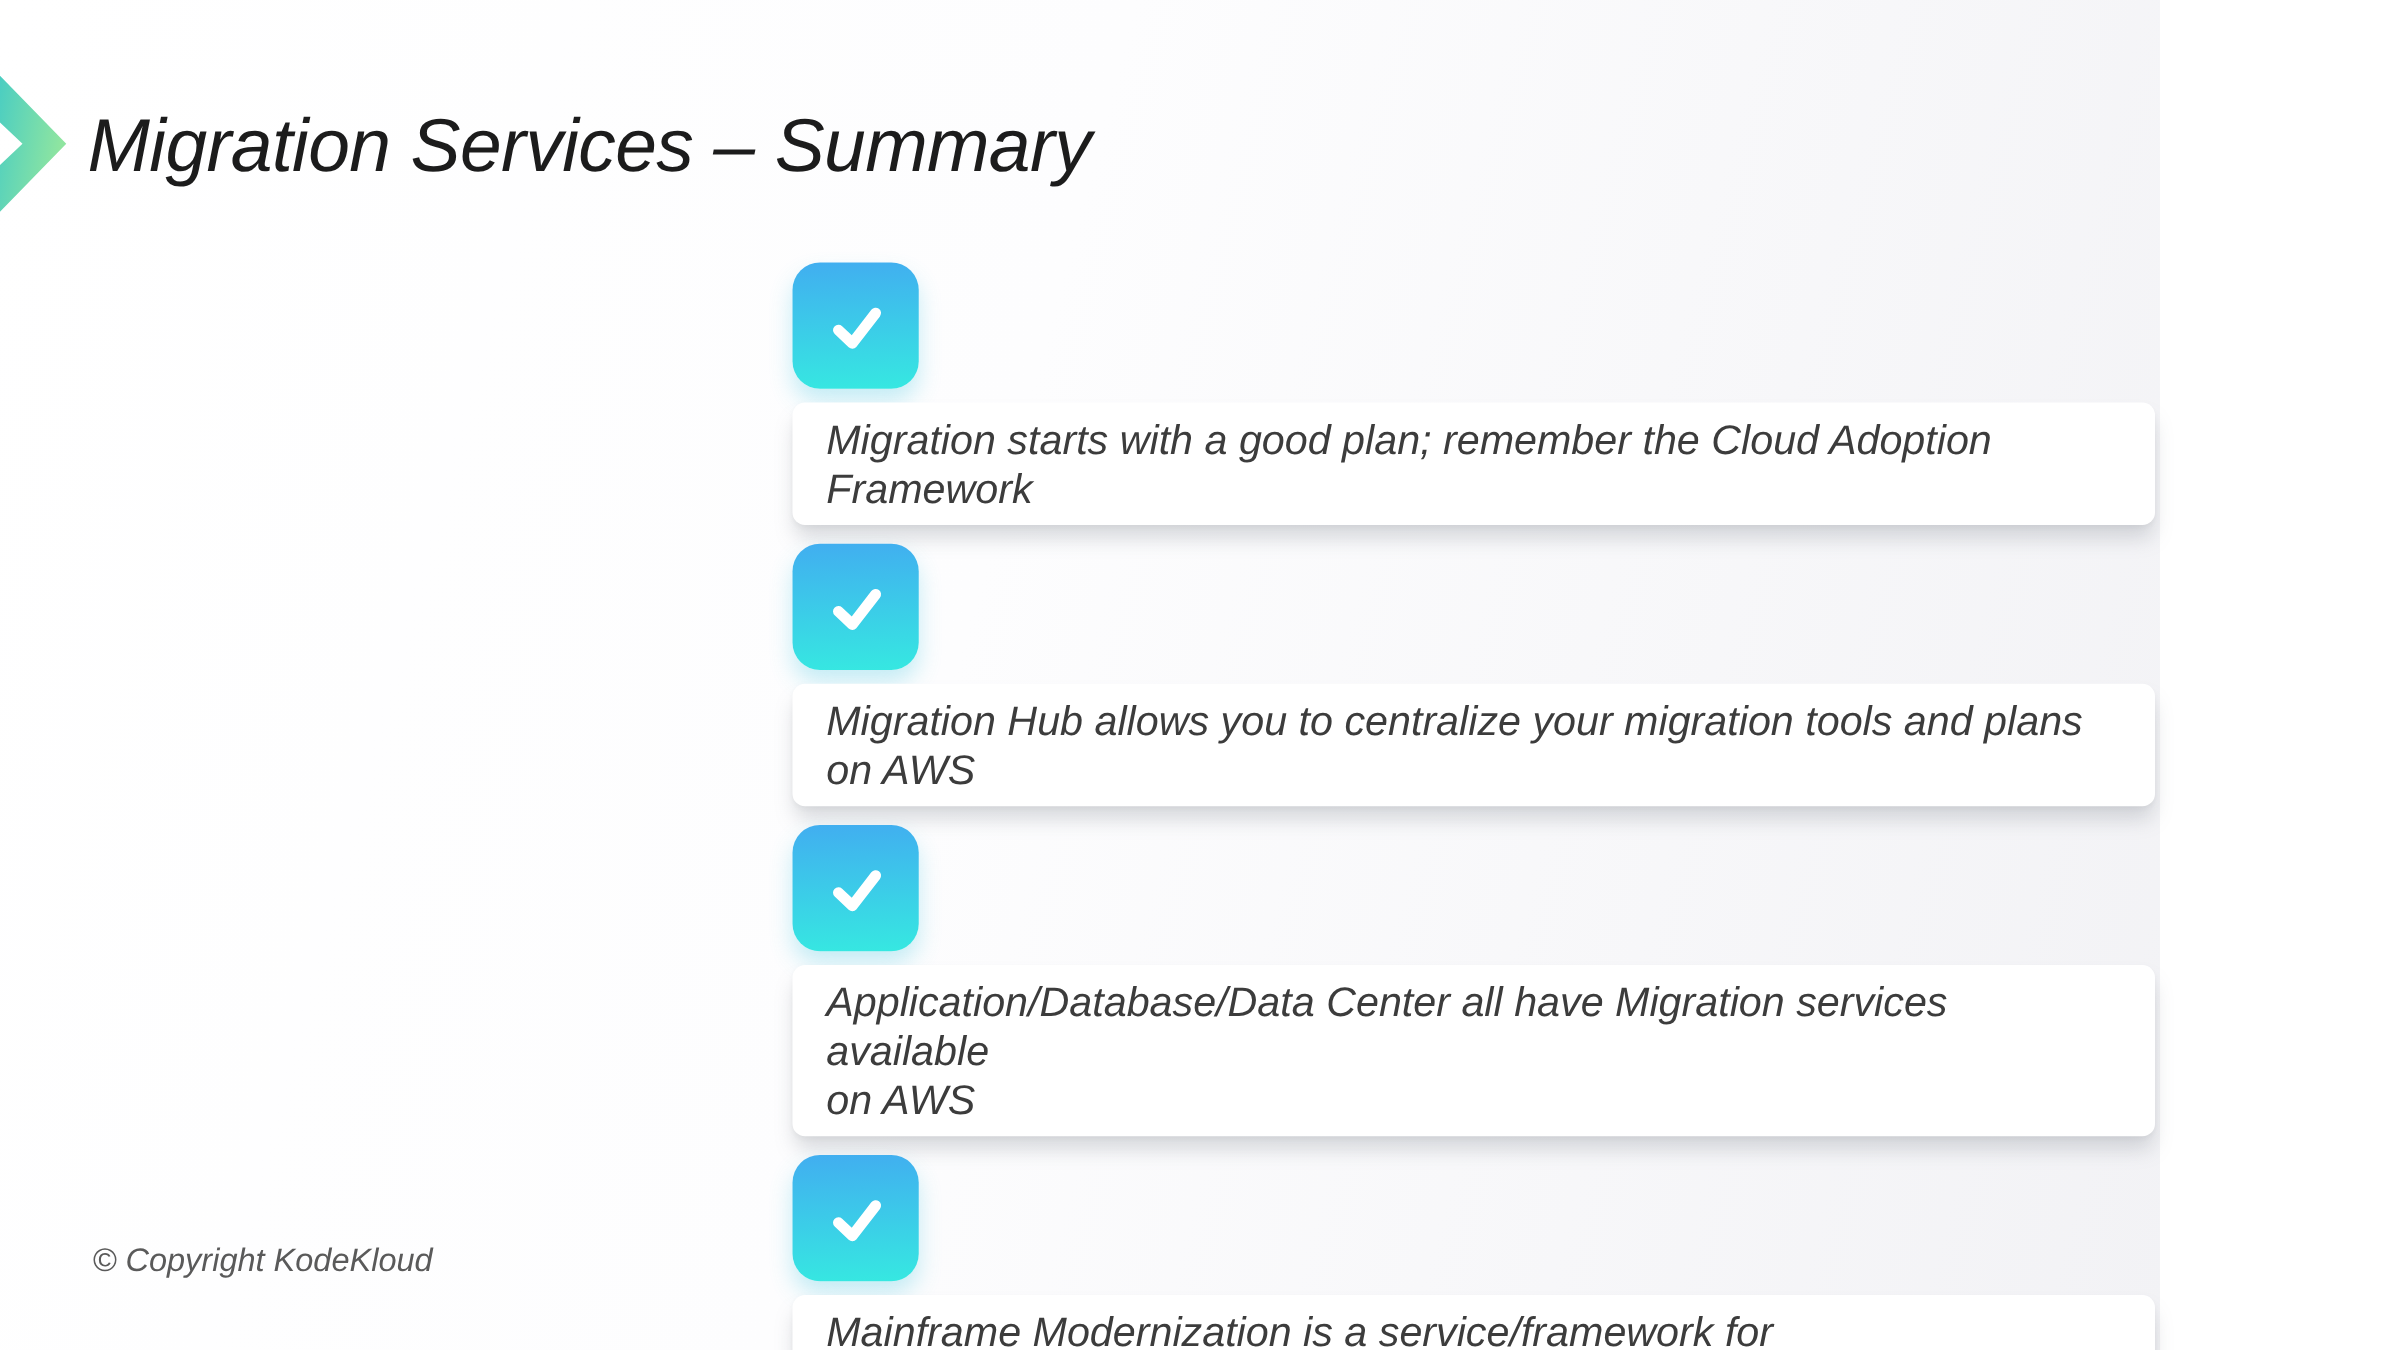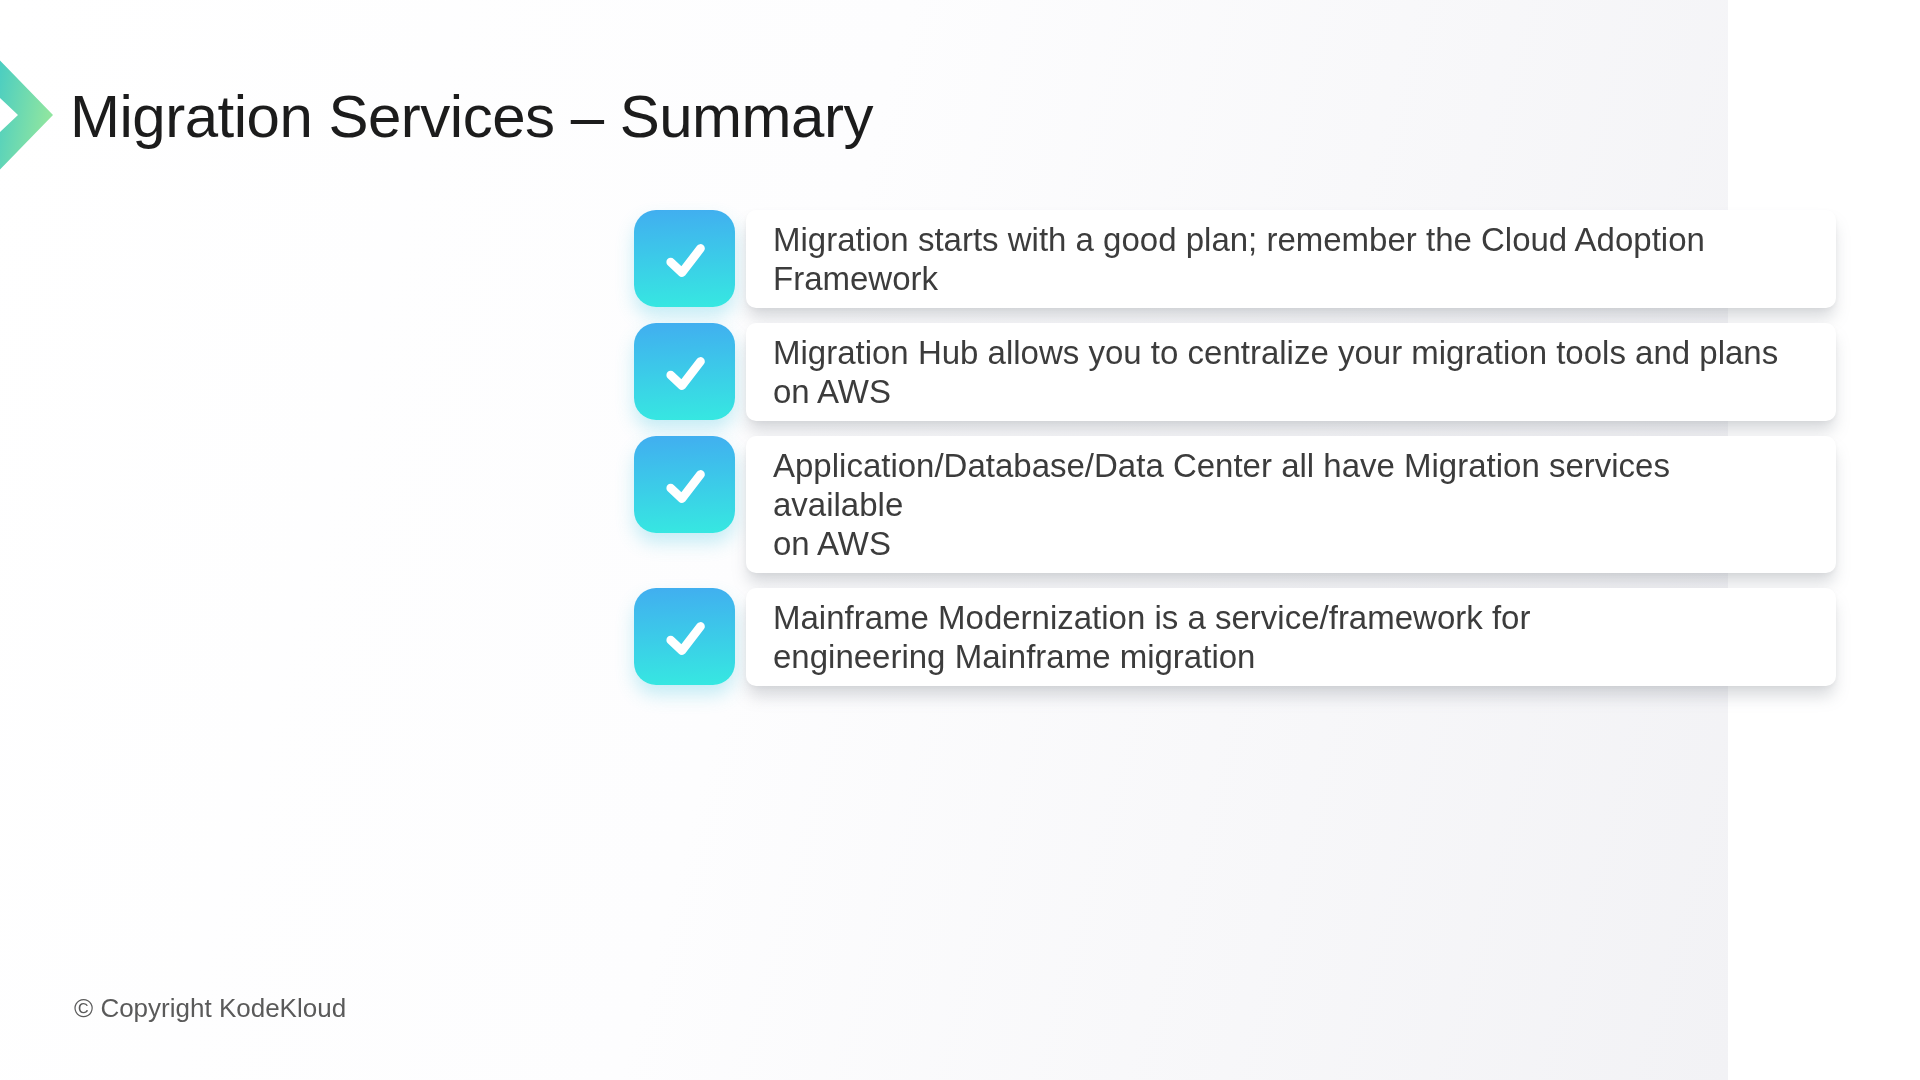--- a/index.html
+++ b/index.html
@@ -6,20 +6,21 @@
   html, body { width: 1920px; height: 1080px; }
   body {
     font-family: "Liberation Sans", sans-serif;
     overflow: hidden;
   }
   .slide {
     position: relative;
     width: 1728px;
     height: 1080px;
     background: linear-gradient(105deg, #ffffff 0%, #fdfdfe 45%, #f2f2f5 100%);
+    font-style: italic;
   }
 
   
   .chevron {
     position: absolute;
     left: 0;
     top: 50px;
     width: 70px;
     height: 125px;
     overflow: hidden;
@@ -43,20 +44,21 @@
     left: 634px;
     top: 210px;
     display: flex;
     flex-direction: column;
     gap: 15px;
   }
   .row {
     display: flex;
     align-items: stretch;
     gap: 11px;
+    flex-direction: column;
   }
   .check {
     width: 101px;
     height: 97px;
     flex: 0 0 101px;
     border-radius: 22px;
     background: linear-gradient(178deg, #41aef0 0%, #36e8e1 100%);
     display: flex;
     align-items: center;
     justify-content: center;

